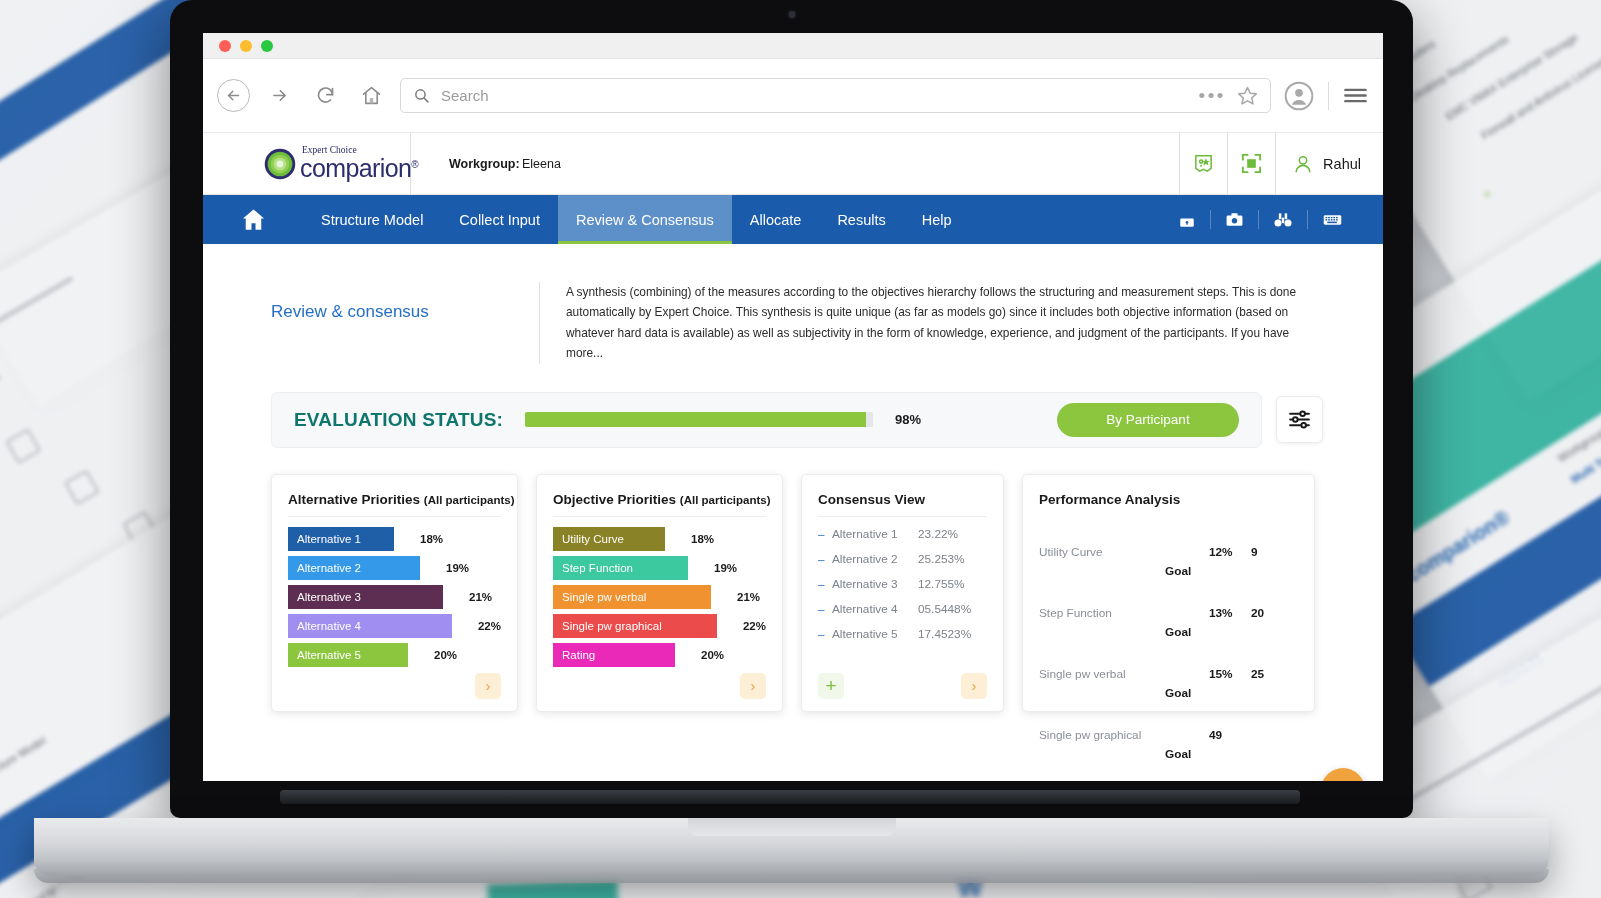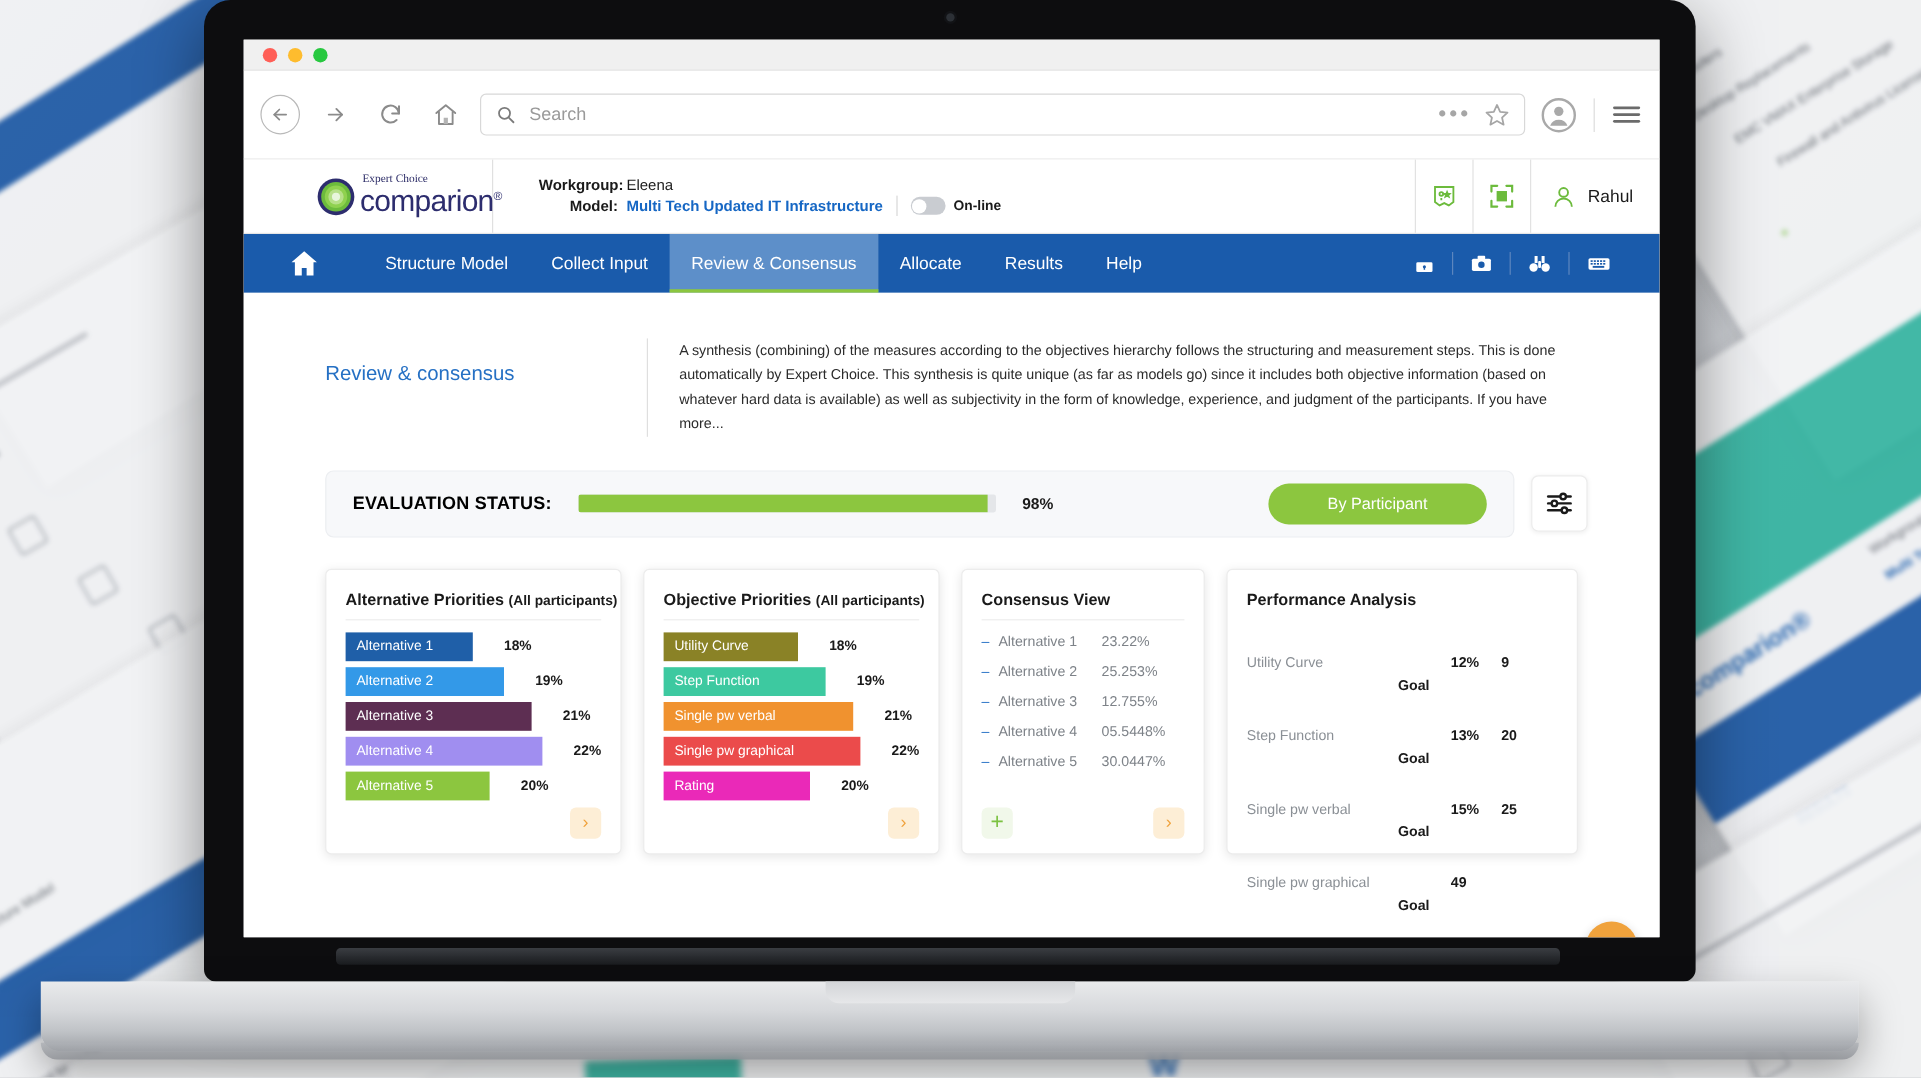--- a/index.html
+++ b/index.html
@@ -187,21 +187,21 @@
     flex: 1; font-size: 11.9px; color: #2b2b2b; line-height: 1.72;
     border-left: 1px solid #dfdfdf; padding-left: 26px;
   }
 
   
   #eval-row { display: flex; align-items: center; padding: 28px 60px 0 68px; gap: 14px; }
   #eval-panel {
     flex: 1; background: #f7f8fa; border: 1px solid #eceef1; border-radius: 7px;
     height: 56px; display: flex; align-items: center; padding: 0 22px; gap: 22px;
   }
-  #eval-label { font-size: 15px; font-weight: bold; color: #000000; letter-spacing: .2px; }
+  #eval-label { font-size: 19px; font-weight: bold; color: #0f766e; letter-spacing: .2px; }
   #progress-track {
     width: 348px; height: 15px; background: #e4e6e9; border-radius: 2px; overflow: hidden;
   }
   #progress-fill { height: 100%; background: #8cc63f; }
   #progress-pct { font-size: 13px; font-weight: bold; color: #1a1a1a; }
   #by-participant-btn {
     margin-left: auto; background: #8cc63f; color: #fff; border: none;
     width: 182px; height: 34px; border-radius: 18px; font-size: 13.5px;
     font-family: "Liberation Sans", sans-serif;
   }
@@ -411,29 +411,20 @@
               <span id="logo-small">Expert Choice</span>
               <span id="logo-main"><span>comparion</span><span id="logo-reg">®</span></span>
             </div>
           </div>
         </div>
 
         <div id="wg-block">
           <div class="wg-row">
             <span class="wg-label">Workgroup:</span>
             <span>Eleena</span>
-          </div>
-          <div class="wg-row">
-            <span class="wg-label">Model:</span>
-            <span class="wg-model-link">Multi Tech Updated IT Infrastructure</span>
-            <span id="model-sep"></span>
-            <span class="toggle">
-              <span class="knob"></span>
-            </span>
-            <span class="toggle-label">On-line</span>
           </div>
         </div>
 
         <div class="hdr-icon-cell">
           <svg width="23" height="23" viewBox="0 0 24 24" fill="none" stroke="#6cbb3c" stroke-width="1.6">
             <path d="M4 4 h16 v13 l-4 3 -4 -2 -4 2 -4 -3 Z"></path>
             <circle cx="9.5" cy="10" r="1.6"></circle>
               <path d="M9.5 13.5 v2"></path>
             <path d="M14.5 8.5 l.6 1.4 1.5.1 -1.1 1 .4 1.4 -1.4-.8 -1.4.8 .4-1.4 -1.1-1 1.5-.1 Z"></path>
           </svg>
@@ -649,21 +640,21 @@
                   <span class="cons-val">12.755%</span>
                 </div>
                 <div class="cons-row">
                   <span class="cons-dash">–</span>
                   <span class="cons-name">Alternative 4</span>
                   <span class="cons-val">05.5448%</span>
                 </div>
                 <div class="cons-row">
                   <span class="cons-dash">–</span>
                   <span class="cons-name">Alternative 5</span>
-                  <span class="cons-val">30.0447%</span>
+                  <span class="cons-val">17.4523%</span>
                 </div>
               </div>
             <div class="card-footer">
               <div class="plus-btn">+</div>
               <div class="next-btn">›</div>
             </div>
           </div>
 
           <div class="card" id="card-perf">
             <div class="card-title">

